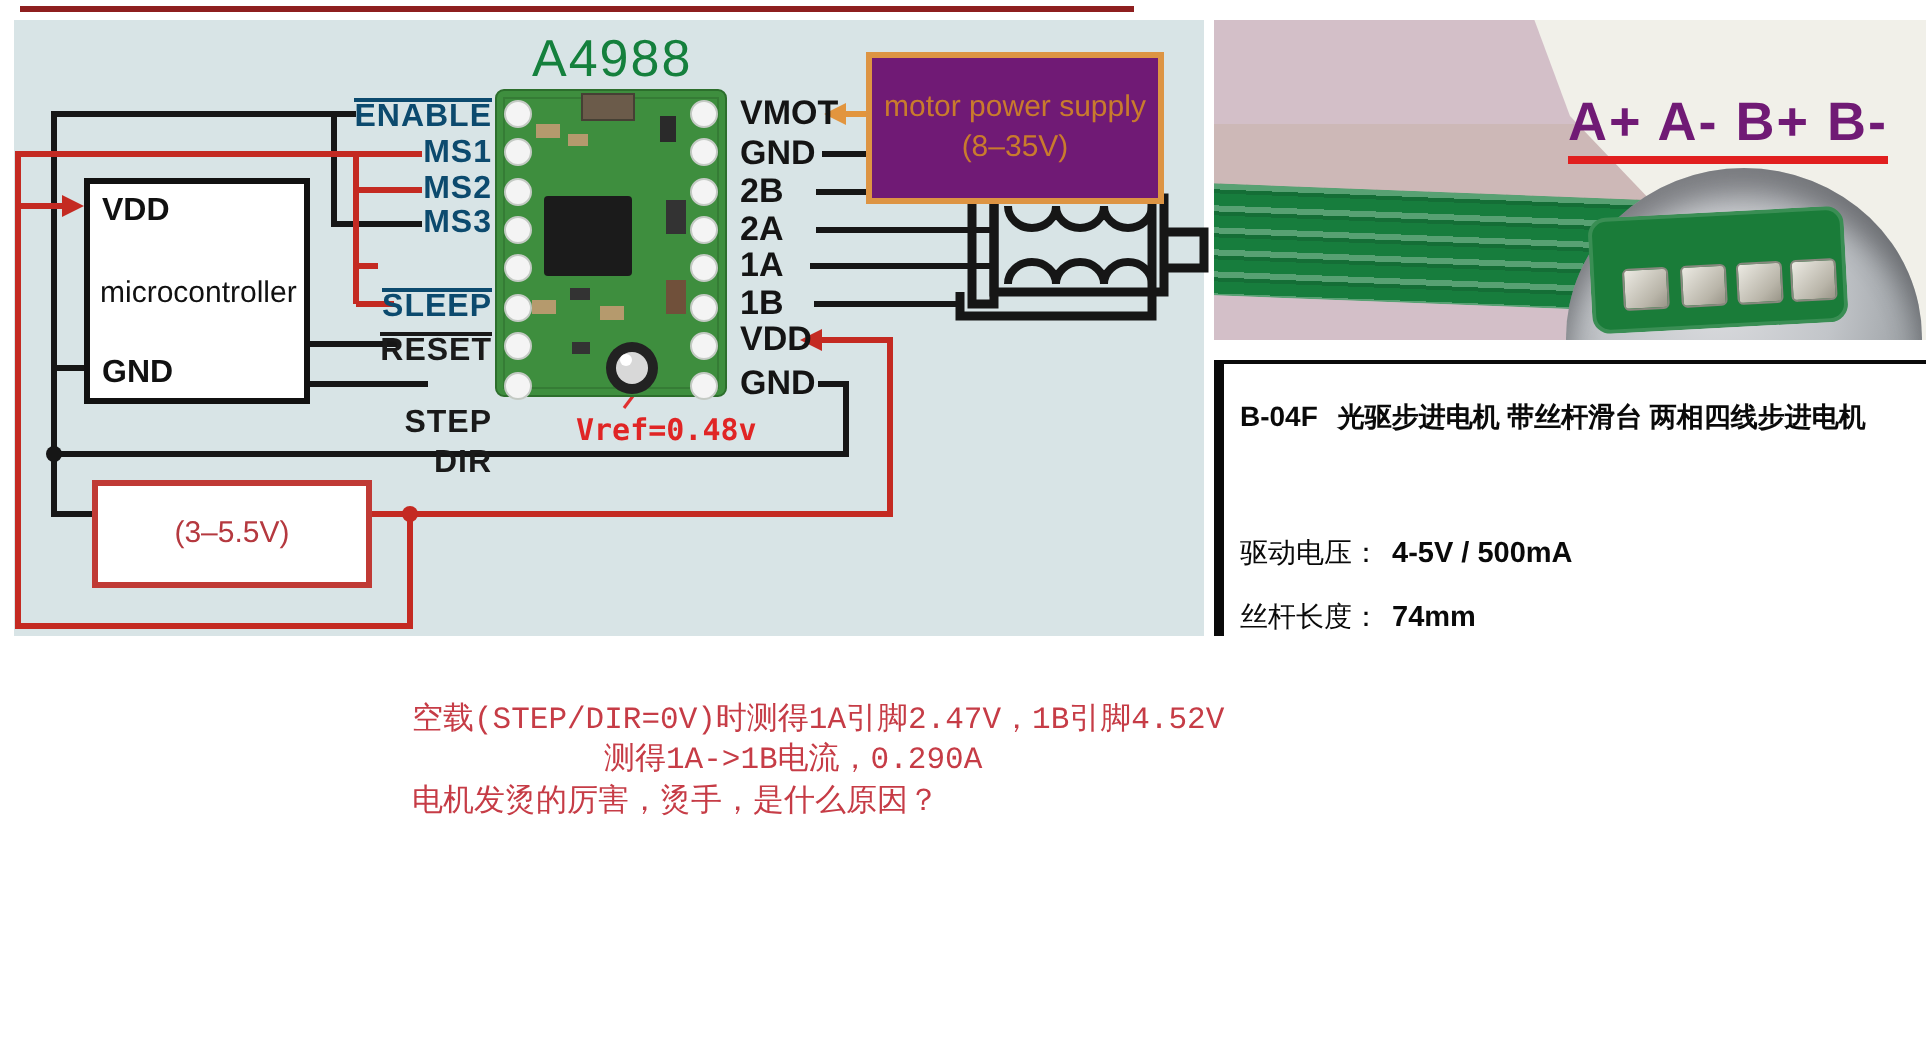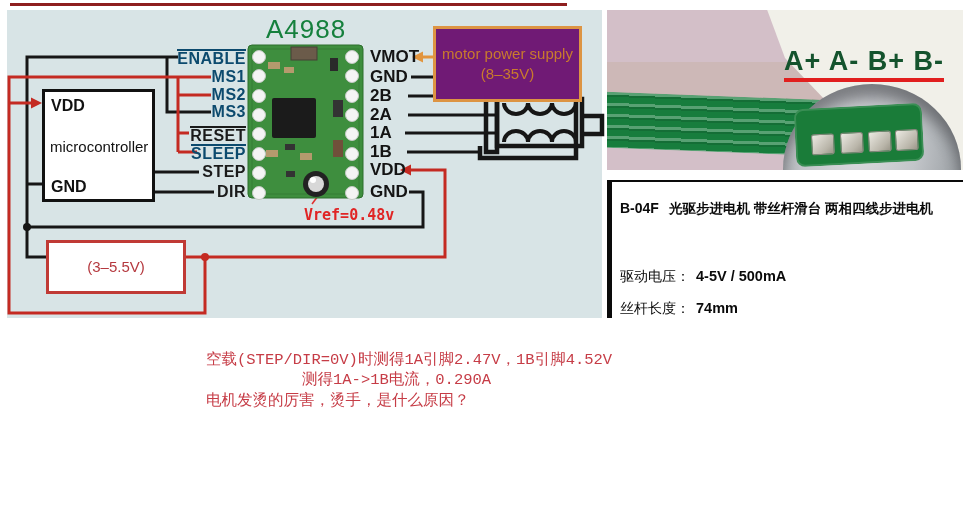--- a/index.html
+++ b/index.html
@@ -9,57 +9,57 @@
   }
   .abs{position:absolute;}
   
   #top-line{left:10px;top:3px;width:557px;height:3px;background:#8e1f1f;}
   #diagram-bg{left:7px;top:10px;width:595px;height:308px;background:#d8e4e6;}
   #wire-svg{left:0;top:0;width:963px;height:527px;pointer-events:none;}
 
   .pinL{width:126px;left:120px;text-align:right;font-size:16px;font-weight:bold;
         line-height:16px;letter-spacing:.5px;}
   .pinL.muted{color:#0c4a6e;}
-  .pinL.dark{color:#1a1a1a;}
+  .pinL.dark{color:#1a1a1a;margin-top:40px;}
   .pinR{left:370px;font-size:17px;font-weight:bold;color:#141414;line-height:17px;}
   .ov{display:inline-block;border-top:2px solid currentColor;padding-top:1px;line-height:14px;}
 
   #chip-title{left:266px;top:14px;font-size:26px;color:#15803d;letter-spacing:1px;}
 
   .supply-box{display:flex;flex-direction:column;align-items:center;justify-content:center;
               box-sizing:border-box;text-align:center;font-size:15px;line-height:20px;}
   #motor-supply{left:433px;top:10px;width:149px;height:76px;background:#701a75;
                 border:3px solid #dd9443;color:#c97b2d;margin-top:16px;}
   #logic-supply{left:46px;top:240px;width:140px;height:54px;background:#ffffff;
                 border:3px solid #c03a35;color:#b5393f;}
 
   #mcu-box{left:42px;top:89px;width:113px;height:113px;background:#ffffff;
            border:3px solid #111;box-sizing:border-box;}
   #mcu-box .mpin{position:absolute;left:6px;font-size:16px;font-weight:bold;color:#111;}
   #mcu-name{position:absolute;left:5px;top:46px;font-size:15px;color:#111;}
 
   #vref-label{left:288px;top:206px;font-size:15px;font-weight:bold;color:#e02525;
-              font-family:"DejaVu Sans Mono",monospace;margin-left:16px;}
+              font-family:"DejaVu Sans Mono",monospace;}
 
   
   #photo{left:607px;top:10px;width:356px;height:160px;background:#d3bfc8;overflow:hidden;}
   #photo-band{left:0;top:52px;width:260px;height:52px;background:#c9b3a9;opacity:.55;}
   #photo-paper{left:0;top:0;width:356px;height:160px;background:#f1f0e9;
                clip-path:polygon(45% 0,100% 0,100% 100%,93% 100%,62% 58%,50% 30%);}
   #flex-cable{left:-6px;top:86px;width:238px;height:56px;background:#177d3d;border-radius:2px;
               transform:rotate(2.2deg);
               background-image:repeating-linear-gradient(180deg,rgba(255,255,255,.28) 0 3px,rgba(0,0,0,.12) 3px 5px,transparent 5px 11px);}
   #motor-body{left:176px;top:74px;width:178px;height:170px;border-radius:50%;
               background:radial-gradient(circle at 42% 38%,#dcdde0 0%,#c2c5c9 40%,#989da1 72%,#6d7175 100%);
               box-shadow:inset 0 14px 14px rgba(40,40,45,.45);}
   #motor-tab{left:188px;top:96px;width:128px;height:58px;background:#1a7c39;border-radius:9px;
              transform:rotate(-3deg);border:2px solid rgba(255,255,255,.14);box-sizing:border-box;}
   .solder-pad{position:absolute;top:24px;width:21px;height:19px;border-radius:3px;
               background:linear-gradient(135deg,#eceae3,#b9b5a9 70%,#999588);border:1px solid #88887e;}
-  #photo-label{left:177px;top:36px;font-size:27px;font-weight:bold;color:#14532d;
+  #photo-label{left:177px;top:36px;font-size:27px;font-weight:bold;color:#701a75;
                letter-spacing:1px;border-bottom:4px solid #e11f1f;padding-bottom:1px;}
 
   
   #specs{left:607px;top:180px;width:356px;height:138px;background:#ffffff;box-sizing:border-box;
          border-left:5px solid #0a0a0a;border-top:2px solid #0a0a0a;color:#0a0a0a;}
   #spec-title{position:absolute;left:8px;top:18px;font-size:13.5px;font-weight:bold;white-space:nowrap;}
   #spec-title .model{font-size:14px;margin-right:10px;}
   .spec-row{position:absolute;left:8px;font-size:14px;white-space:nowrap;}
   .spec-row .val{font-weight:bold;font-size:14.5px;margin-left:6px;}
 

